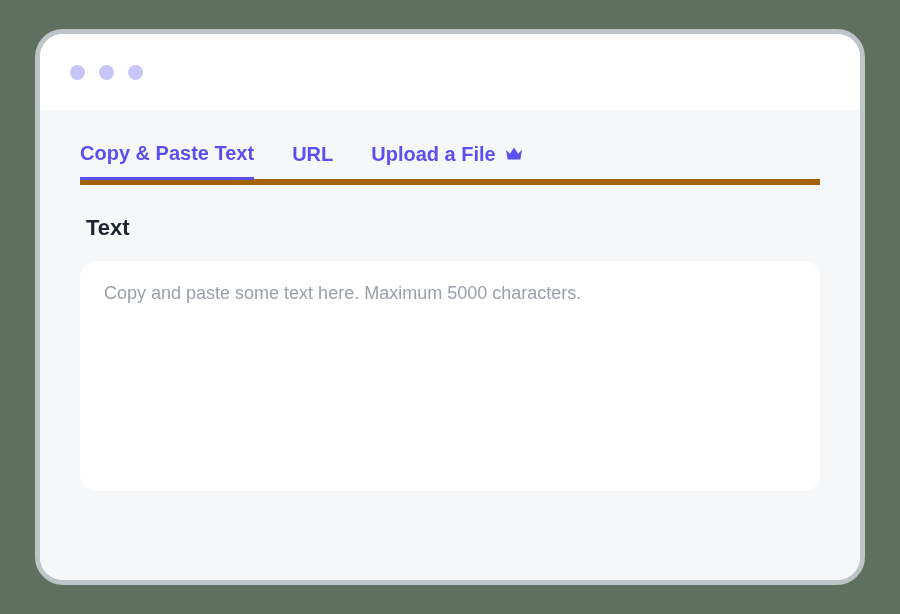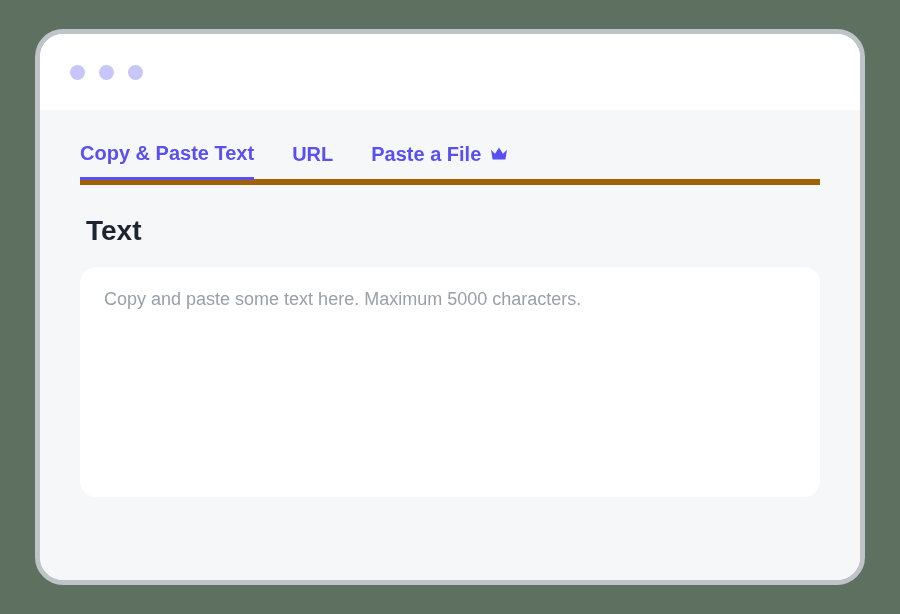--- a/index.html
+++ b/index.html
@@ -63,21 +63,21 @@
     }
     .tab.active {
       border-bottom: 3px solid #5a4ff0;
       margin-bottom: -1px;
     }
     .crown-icon {
       width: 20px;
       height: 16px;
     }
     .section-label {
-      font-size: 28px;
+      font-size: 22px;
       font-weight: 700;
       color: #1d2430;
       margin-bottom: 20px;
       margin-left: 6px;
     }
     .textarea-container {
       background: #ffffff;
       border-radius: 16px;
       padding: 22px 24px;
       height: 230px;
@@ -111,21 +111,21 @@
   </div>
   <div class="content">
     <div class="tabs">
       <div class="tab active">
         <span>Copy &amp; Paste Text</span>
       </div>
       <div class="tab">
         <span>URL</span>
       </div>
       <div class="tab">
-        <span>Paste a File</span>
+        <span>Upload a File</span>
         <span>
           <svg class="crown-icon" viewBox="0 0 24 20" fill="#5a4ff0">
             <path d="M2 6 L7 11 L12 3 L17 11 L22 6 L20 18 L4 18 Z"></path>
           </svg>
         </span>
       </div>
     </div>
     <div class="section-label">Text</div>
     <div class="textarea-container">
       <div class="textarea-wrap">

